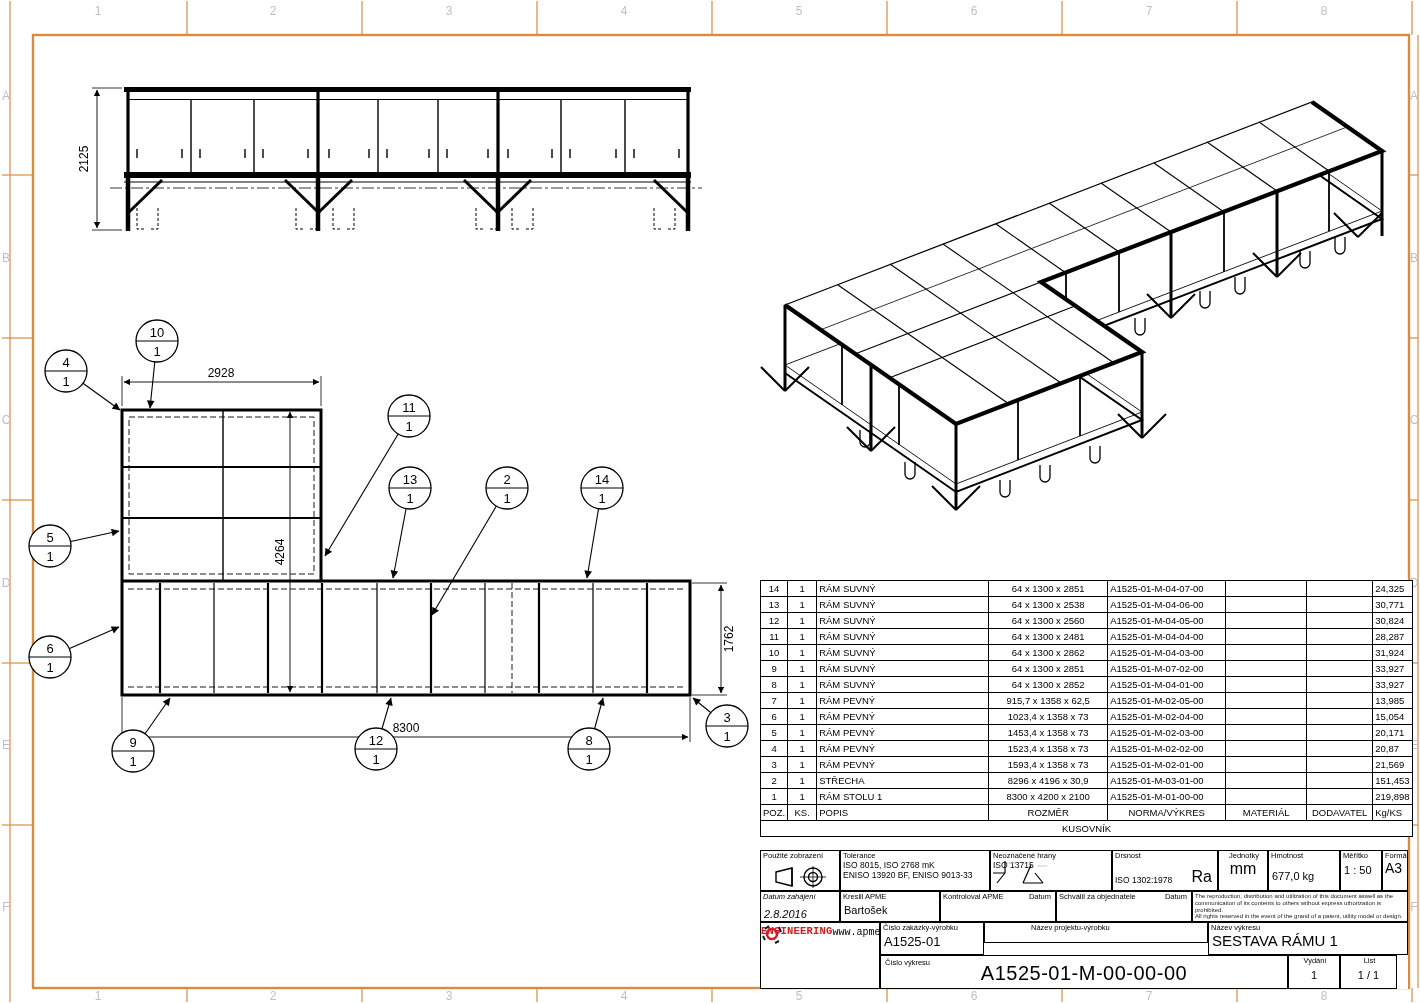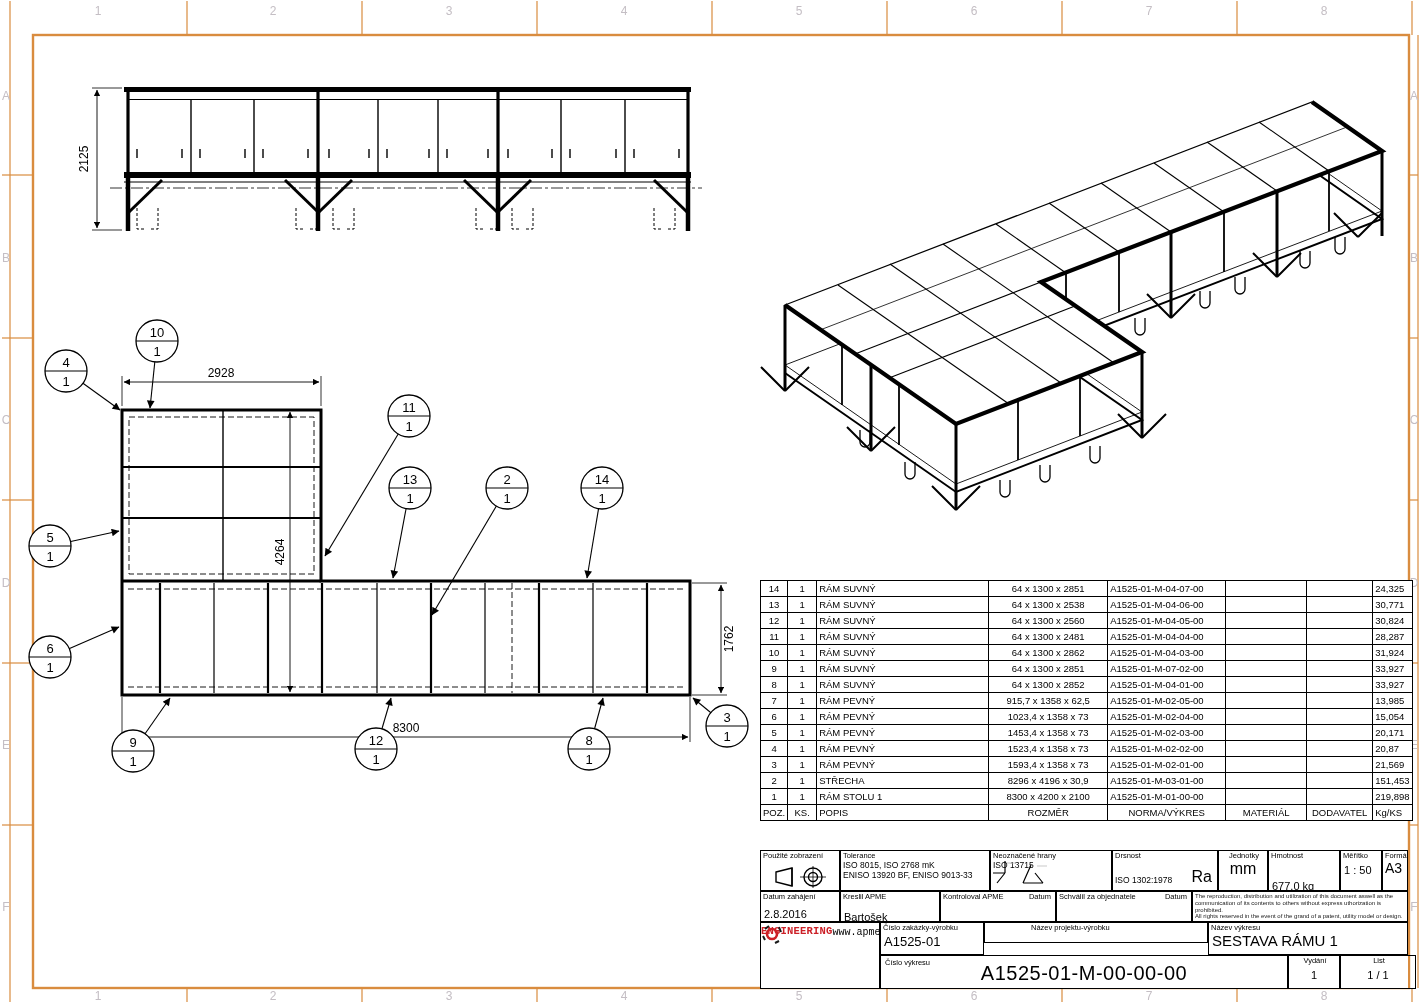--- a/index.html
+++ b/index.html
@@ -564,20 +564,23 @@
   <tr>
           <td class="c">POZ.</td>
           <td class="c">KS.</td>
           <td class="l">POPIS</td>
           <td class="c">ROZMĚR</td>
           <td class="c">NORMA/VÝKRES</td>
           <td class="c">MATERIÁL</td>
           <td class="c">DODAVATEL</td>
           <td class="l">Kg/KS</td>
         </tr>
+  <tr>
+          <td class="kus" colspan="8">KUSOVNÍK</td>
+        </tr>
 </tbody>
     </table>
 
 <div class="tb">
 
   <div class="cell" style="left:0;top:0;width:80px;height:41px;">
     <span class="lbl">Použité zobrazení</span>
     <svg width="56" height="22" style="position:absolute;left:12px;top:15px;">
       <g stroke="#000" fill="none" stroke-width="1.4">
         <path d="M3,6 L19,2 L19,20 L3,16 Z"></path>
@@ -612,38 +615,38 @@
     <span class="lbl">Drsnost</span>
     <span style="position:absolute;left:2px;bottom:5px;font-size:8.5px;">ISO 1302:1978</span>
     <span class="ra">Ra</span>
   </div>
   <div class="cell ctr" style="left:458px;top:0;width:50px;height:41px;">
     <span class="lbl">Jednotky</span>
     <span style="font-size:16px;">mm</span>
   </div>
   <div class="cell" style="left:508px;top:0;width:72px;height:41px;">
     <span class="lbl">Hmotnost</span>
-    <span class="v11" style="display:block;margin-top:20px;">677,0 kg</span>
+    <span class="v11" style="display:block;margin-top:10px;">677,0 kg</span>
   </div>
   <div class="cell" style="left:580px;top:0;width:42px;height:41px;">
     <span class="lbl">Měřítko</span>
     <span class="v11" style="display:block;margin-top:4px;">1 : 50</span>
   </div>
   <div class="cell" style="left:622px;top:0;width:26px;height:41px;">
     <span class="lbl">Formát</span>
     <span style="display:block;font-size:14px;padding-left:2px;">A3</span>
   </div>
 
-  <div class="cell" style="left:0;top:41px;width:80px;height:31px;">
+  <div class="cell" style="left:0;top:41px;width:80px;height:31px;font-style:italic;">
     <span class="lbl">Datum zahájení</span>
     <span class="v11" style="display:block;margin-top:7px;">2.8.2016</span>
   </div>
   <div class="cell" style="left:80px;top:41px;width:100px;height:31px;">
     <span class="lbl">Kreslil APME</span>
-    <span class="v11" style="display:block;margin-top:10px;">Bartošek</span>
+    <span class="v11" style="display:block;margin-top:3px;">Bartošek</span>
   </div>
   <div class="cell rowflex" style="left:180px;top:41px;width:116px;height:31px;">
     <span class="lbl">Kontroloval APME</span>
     <span class="lbl">Datum</span>
   </div>
   <div class="cell rowflex" style="left:296px;top:41px;width:136px;height:31px;">
     <span class="lbl">Schválil za objednatele</span>
     <span class="lbl">Datum</span>
   </div>
   <div class="cell copy" style="left:432px;top:41px;width:216px;height:31px;">
@@ -679,19 +682,19 @@
     <span class="big">SESTAVA RÁMU 1</span>
   </div>
   <div class="cell" style="left:120px;top:105px;width:408px;height:34px;">
     <span class="lbl" style="position:absolute;left:2px;top:2px;">Číslo výkresu</span>
     <div class="dnum" style="margin-top:6px;">A1525-01-M-00-00-00</div>
   </div>
   <div class="cell ctr" style="left:528px;top:105px;width:52px;height:34px;">
     <span class="lbl">Vydání</span>
     <span style="font-size:11px;">1</span>
   </div>
-  <div class="cell ctr" style="left:580px;top:105px;width:76px;height:34px;">
+  <div class="cell ctr" style="left:580px;top:105px;width:57px;height:34px;">
     <span class="lbl">List</span>
     <span style="font-size:11px;">1 / 1</span>
   </div>
 </div>
 
 </div>
 
 </body></html>

